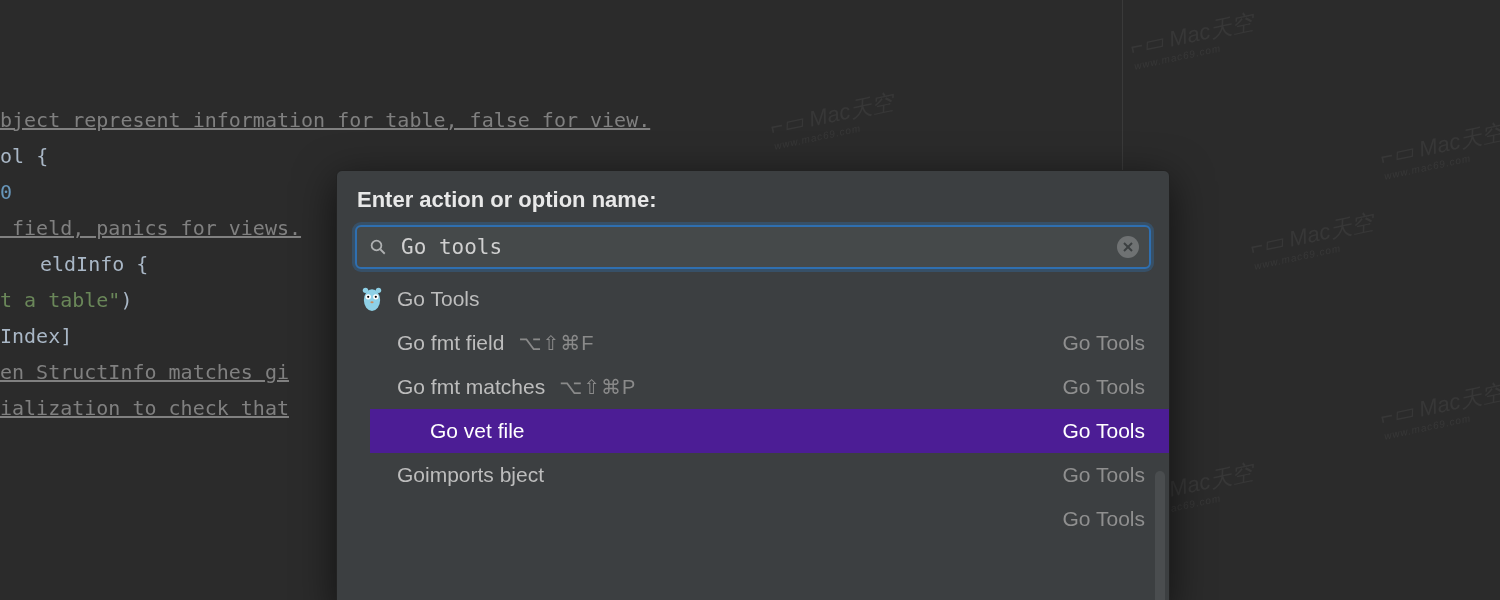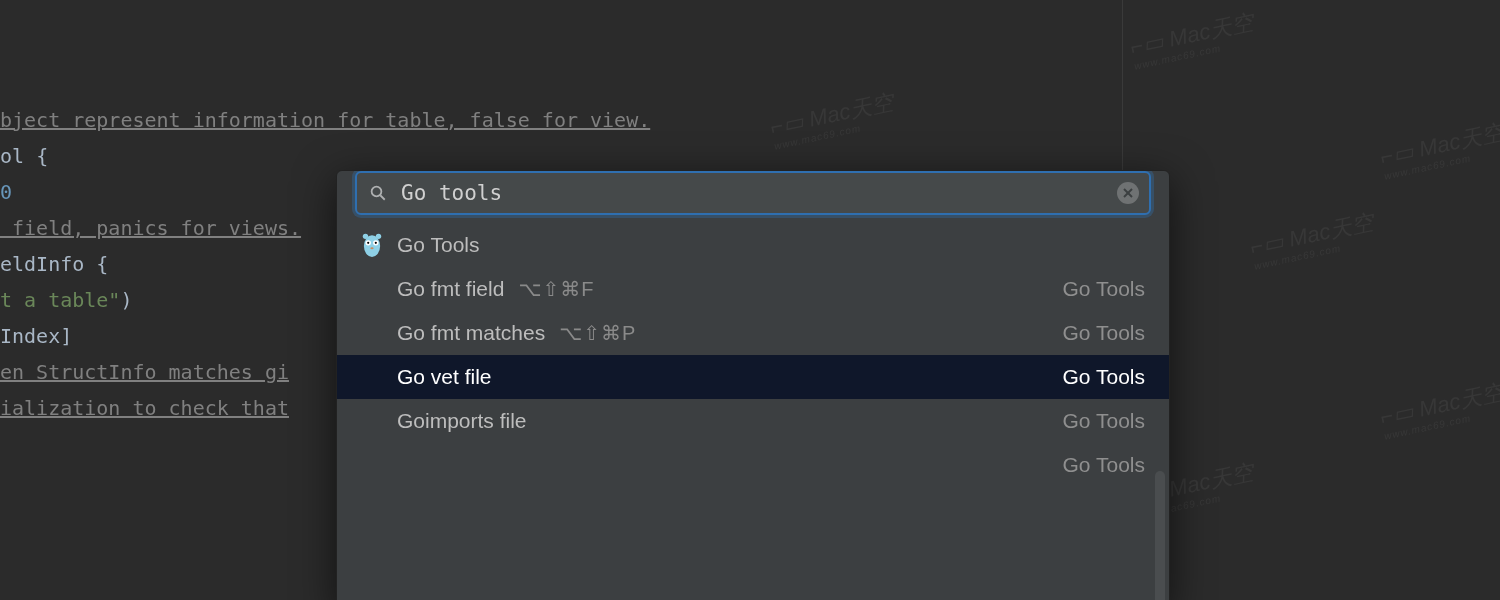--- a/index.html
+++ b/index.html
@@ -15,21 +15,21 @@
     position: absolute;
     inset: 0;
     padding-top: 102px;
     white-space: pre;
     font-size: 20px;
     line-height: 36px;
     color: #a9b7c6;
   }
   .editor .c-num     { color: #6897bb; }
   .editor .c-string  { color: #6a8759; }
-  .editor .c-type    { color: #a9b7c6; }
+  .editor .c-type    { color: #a9b7c6; padding-left: 40px; }
   .editor .c-comment { color: #808080; text-decoration: underline; }
   .editor .line { display: block; padding-left: 0; }
 
   .gutter-line {
     position: absolute;
     left: 1122px;
     top: 0;
     width: 0;
     height: 600px;
     border-left: 1px solid #3a3a3a;
@@ -143,22 +143,23 @@
     color: #8a8a8a;
     font-size: 20px;
     letter-spacing: 1px;
   }
   .result .group {
     margin-left: auto;
     color: #8f8f8f;
     font-size: 21px;
   }
   .result.selected {
-    background: #0f172a;
+    background: #4c1d95;
     color: #ffffff;
+    margin-left: 33px;
   }
   .result.selected .group { color: #ffffff; }
 
   .scrollbar {
     position: absolute;
     right: 4px;
     top: 300px;
     width: 10px;
     height: 260px;
     background: #4a4d4f;
@@ -181,20 +182,21 @@
     <div class="watermark" style="left: 1380px; top: 130px;">⌐▭ Mac天空<span class="sub">www.mac69.com</span></div>
     <div class="watermark" style="left: 1010px; top: 280px;">⌐▭ Mac天空<span class="sub">www.mac69.com</span></div>
     <div class="watermark" style="left: 1250px; top: 220px;">⌐▭ Mac天空<span class="sub">www.mac69.com</span></div>
     <div class="watermark" style="left: 1380px; top: 390px;">⌐▭ Mac天空<span class="sub">www.mac69.com</span></div>
     <div class="watermark" style="left: 1130px; top: 470px;">⌐▭ Mac天空<span class="sub">www.mac69.com</span></div>
     <div class="watermark" style="left: 800px; top: 500px;">⌐▭ Mac天空<span class="sub">www.mac69.com</span></div>
     <div class="watermark" style="left: 870px; top: 390px;">⌐▭ Mac天空<span class="sub">www.mac69.com</span></div>
   </div>
 
 <div class="popup">
+  <div class="popup-title">Enter action or option name:</div>
 
   <div class="search-row">
     <span class="search-icon">
       <svg viewBox="0 0 24 24" fill="none" stroke="#aeb0b1" stroke-width="2.4">
         <circle cx="10" cy="10" r="6.5"></circle>
         <line x1="15" y1="15" x2="21" y2="21"></line>
       </svg>
     </span>
     <input class="search-input" value="Go tools" style="">
     <span class="clear-icon">
@@ -233,21 +235,21 @@
         <span class="shortcut">⌥⇧⌘P</span>
         <span class="group">Go Tools</span>
       </div>
       <div class="result selected">
         <span class="ico-spacer"></span>
         <span class="label">Go vet file</span>
         <span class="group">Go Tools</span>
       </div>
       <div class="result">
         <span class="ico-spacer"></span>
-        <span class="label">Goimports file</span>
+        <span class="label">Goimports bject</span>
         <span class="group">Go Tools</span>
       </div>
       <div class="result">
         <span class="ico-spacer"></span>
         <span class="group">Go Tools</span>
       </div>
     </div>
 
   <div class="scrollbar"></div>
 </div>

